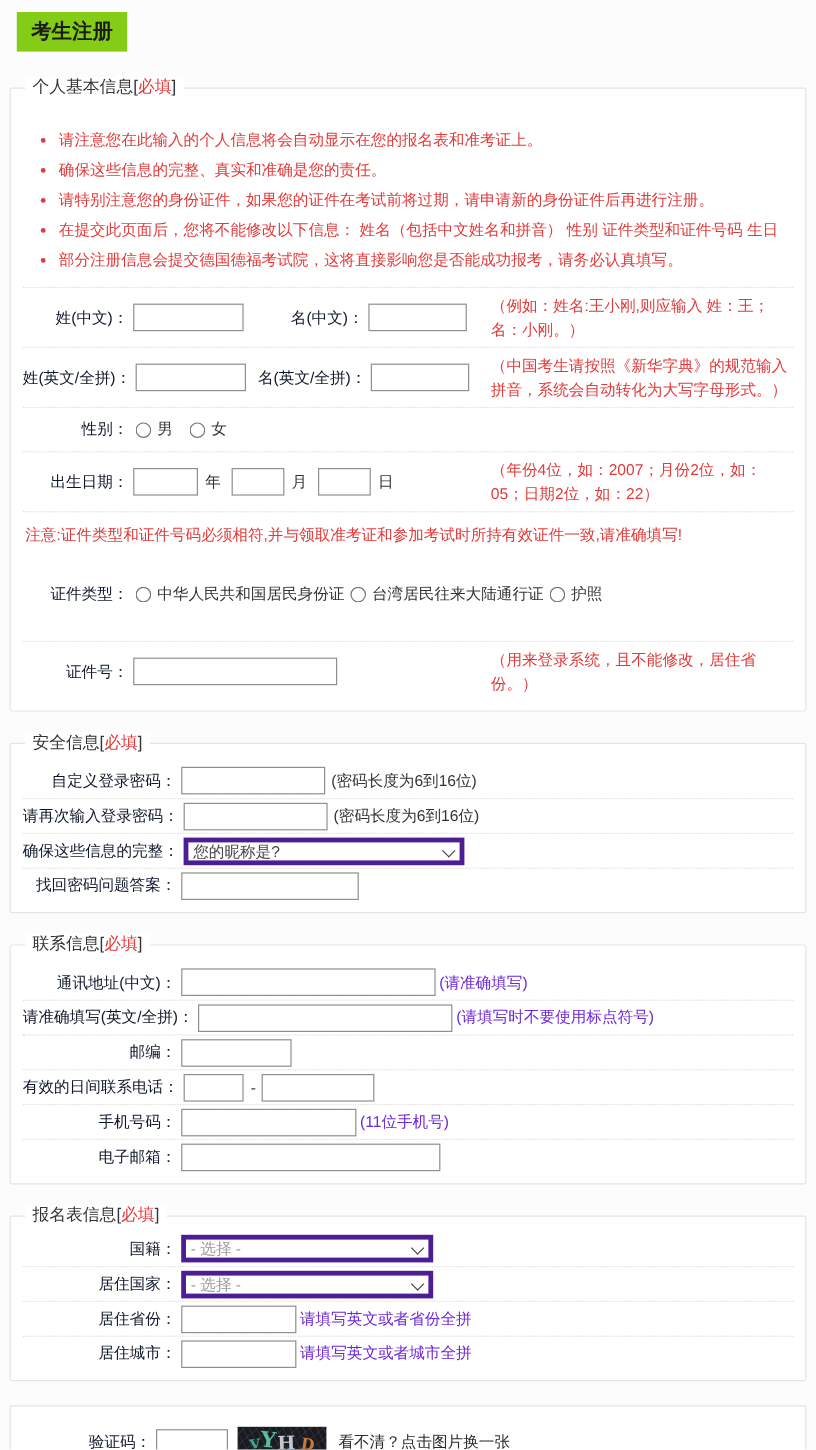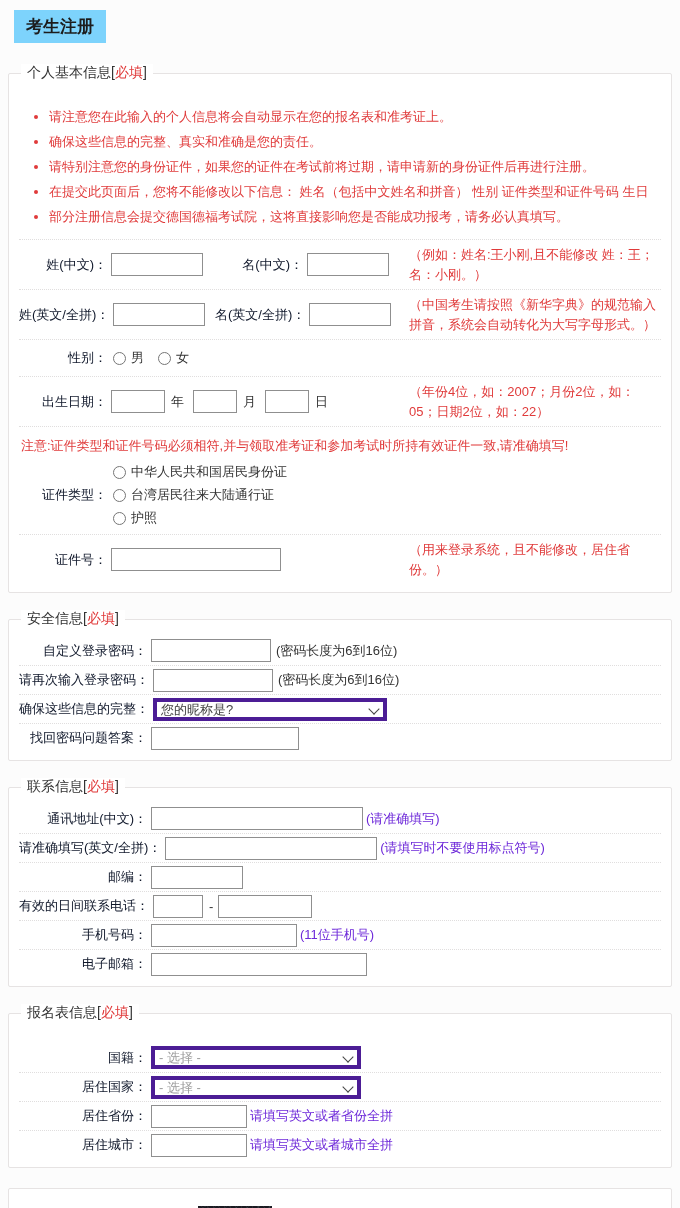--- a/index.html
+++ b/index.html
@@ -12,21 +12,21 @@
     position: relative;
     height: 1208px;
     overflow: hidden;
   }
   :root { --red: #e03a3a; --wm-red: #ff4646; }
 
   .page-title {
     display: inline-block;
     margin: 10px 0 0 14px;
     padding: 5px 12px;
-    background: #7dd3fc;
+    background: #84cc16;
     font-size: 17px;
     font-weight: bold;
     color: #1c1c1c;
   }
 
   .box {
     position: relative;
     margin: 26px 8px 0 8px;
     border: 1px solid #e6e3e3;
     border-radius: 2px;
@@ -116,21 +116,21 @@
     color: var(--red);
     line-height: 1.5;
     padding: 5px 0;
     font-size: 13px;
   }
   .note-i { margin-left: 5px; color: var(--red); font-size: 13px; }
   .note-plain { margin-left: 3px; color: #6d28d9; }
 
   .radio-line { display: inline-flex; align-items: center; margin-right: 14px; }
   .radio-line input { margin-right: 5px; }
-  .stack { display: flex; flex-direction: column; gap: 5px; padding: 7px 0; margin-left: 6px; }
+  .stack { display: flex; flex-direction: row; gap: 5px; padding: 7px 0; margin-left: 6px; }
   .stack .radio-line { margin-right: 0; }
 
   .row-note {
     color: var(--red);
     padding: 9px 0 1px 2px;
     line-height: 19px;
     border-top: 1px dotted #e0dede;
     font-size: 13px;
   }
   .unit { margin: 0 5px 0 6px; }
@@ -179,21 +179,21 @@
     <li>请特别注意您的身份证件，如果您的证件在考试前将过期，请申请新的身份证件后再进行注册。</li>
     <li>在提交此页面后，您将不能修改以下信息： 姓名（包括中文姓名和拼音） 性别 证件类型和证件号码 生日</li>
     <li>部分注册信息会提交德国德福考试院，这将直接影响您是否能成功报考，请务必认真填写。</li>
   </ul>
 
   <div class="row sep">
     <span class="lbl w88">姓(中文)：</span>
     <input type="text" class="iw92" style="">
     <span class="lbl w100">名(中文)：</span>
     <input type="text" class="iw82" style="">
-    <span class="note-r">（例如：姓名:王小刚,且不能修改 姓：王；名：小刚。）</span>
+    <span class="note-r">（例如：姓名:王小刚,则应输入 姓：王；名：小刚。）</span>
   </div>
 
   <div class="row sep">
     <span class="lbl w88">姓(英文/全拼)：</span>
     <input type="text" class="iw92" style="">
     <span class="lbl w100">名(英文/全拼)：</span>
     <input type="text" class="iw82" style="">
     <span class="note-r">（中国考生请按照《新华字典》的规范输入拼音，系统会自动转化为大写字母形式。）</span>
   </div>
 
@@ -321,21 +321,21 @@
     <input type="text" class="iw216 h20" style="">
   </div>
 </section>
 
 
 <section class="box">
   <div class="legend">
     <span>报名表信息</span><span>[</span><span class="red">必填</span><span>]</span>
   </div>
 
-  <div class="row compact" style="margin-top:21px">
+  <div class="row compact" style="margin-top:4px">
     <span class="lbl w128">国籍：</span>
     <span class="select-wrap sw210">
       <select class="gray">
         <option>- 选择 -</option>
       </select>
     </span>
   </div>
 
   <div class="row compact sep">
     <span class="lbl w128">居住国家：</span>

